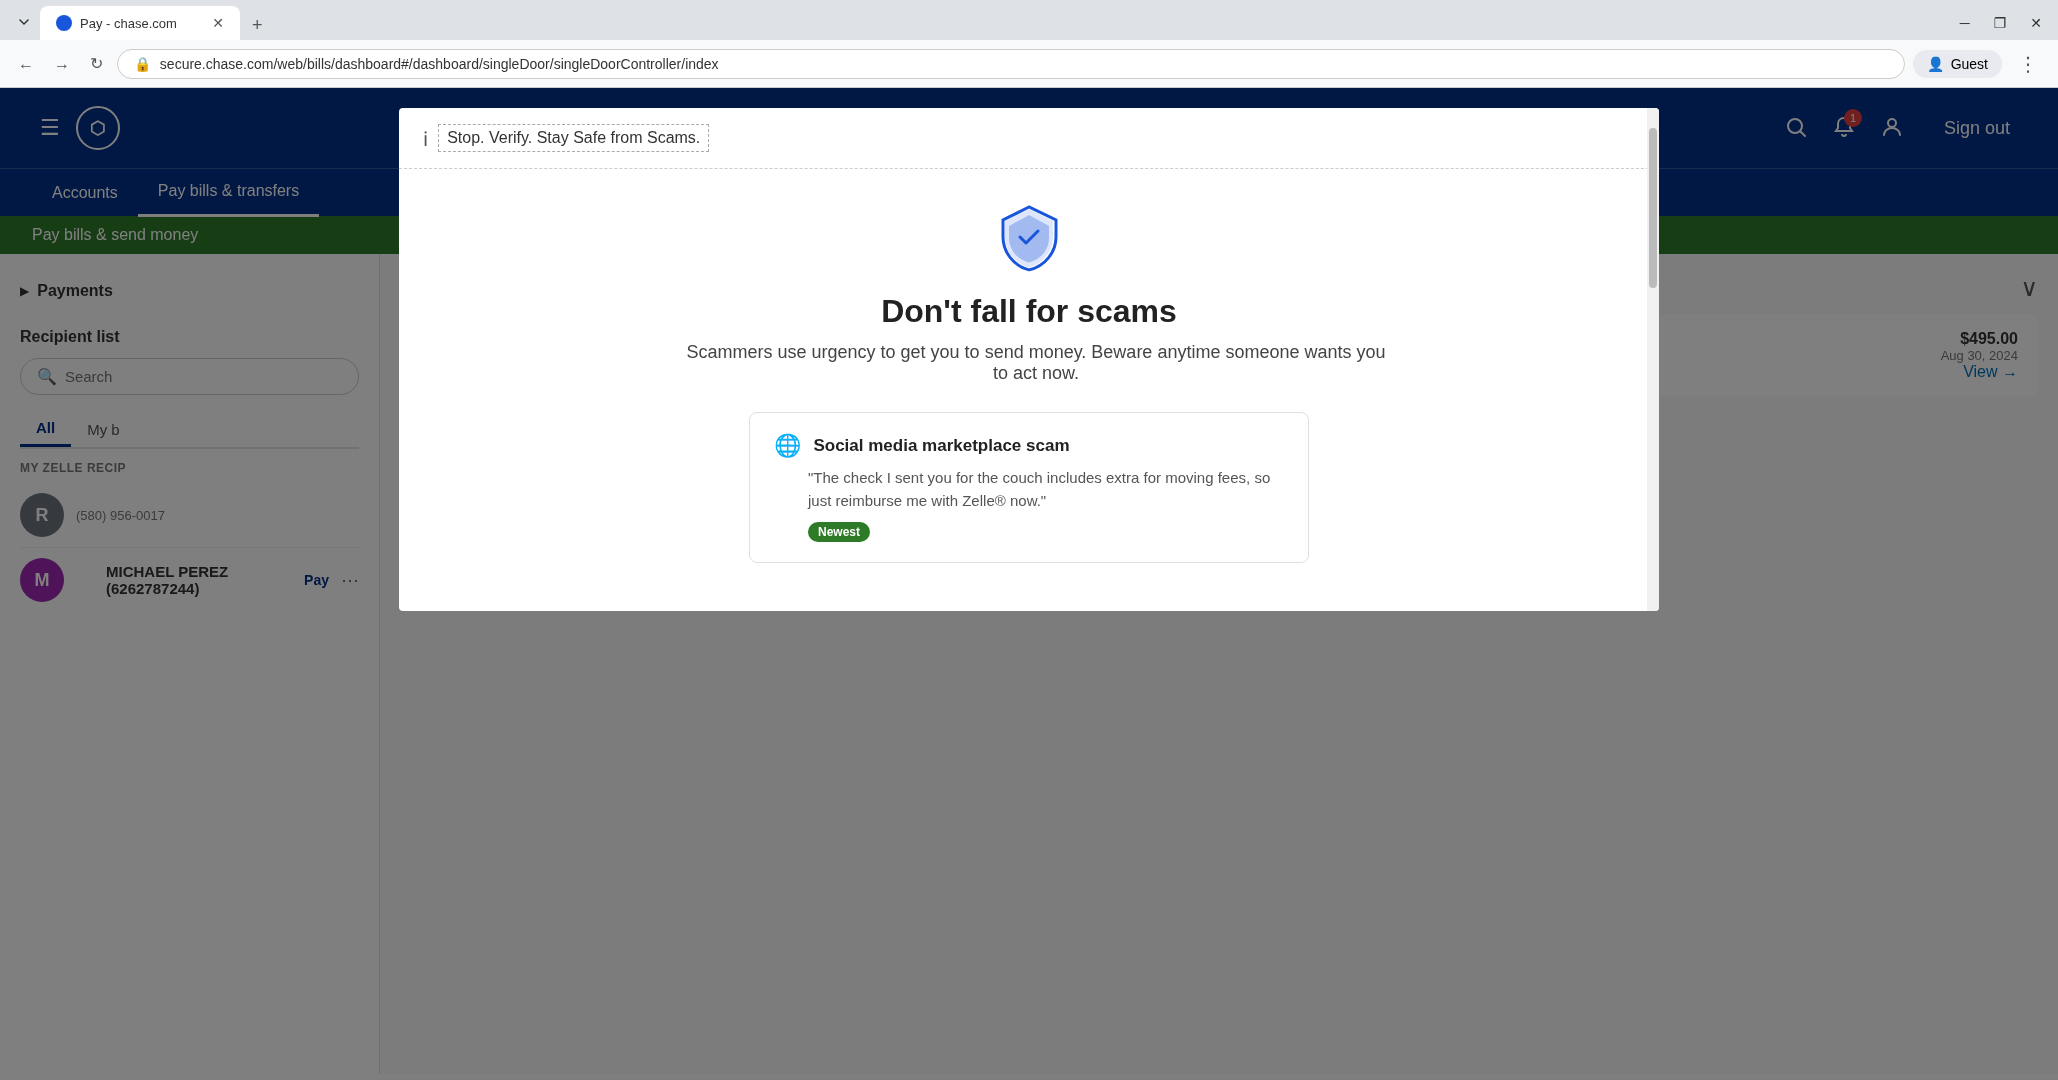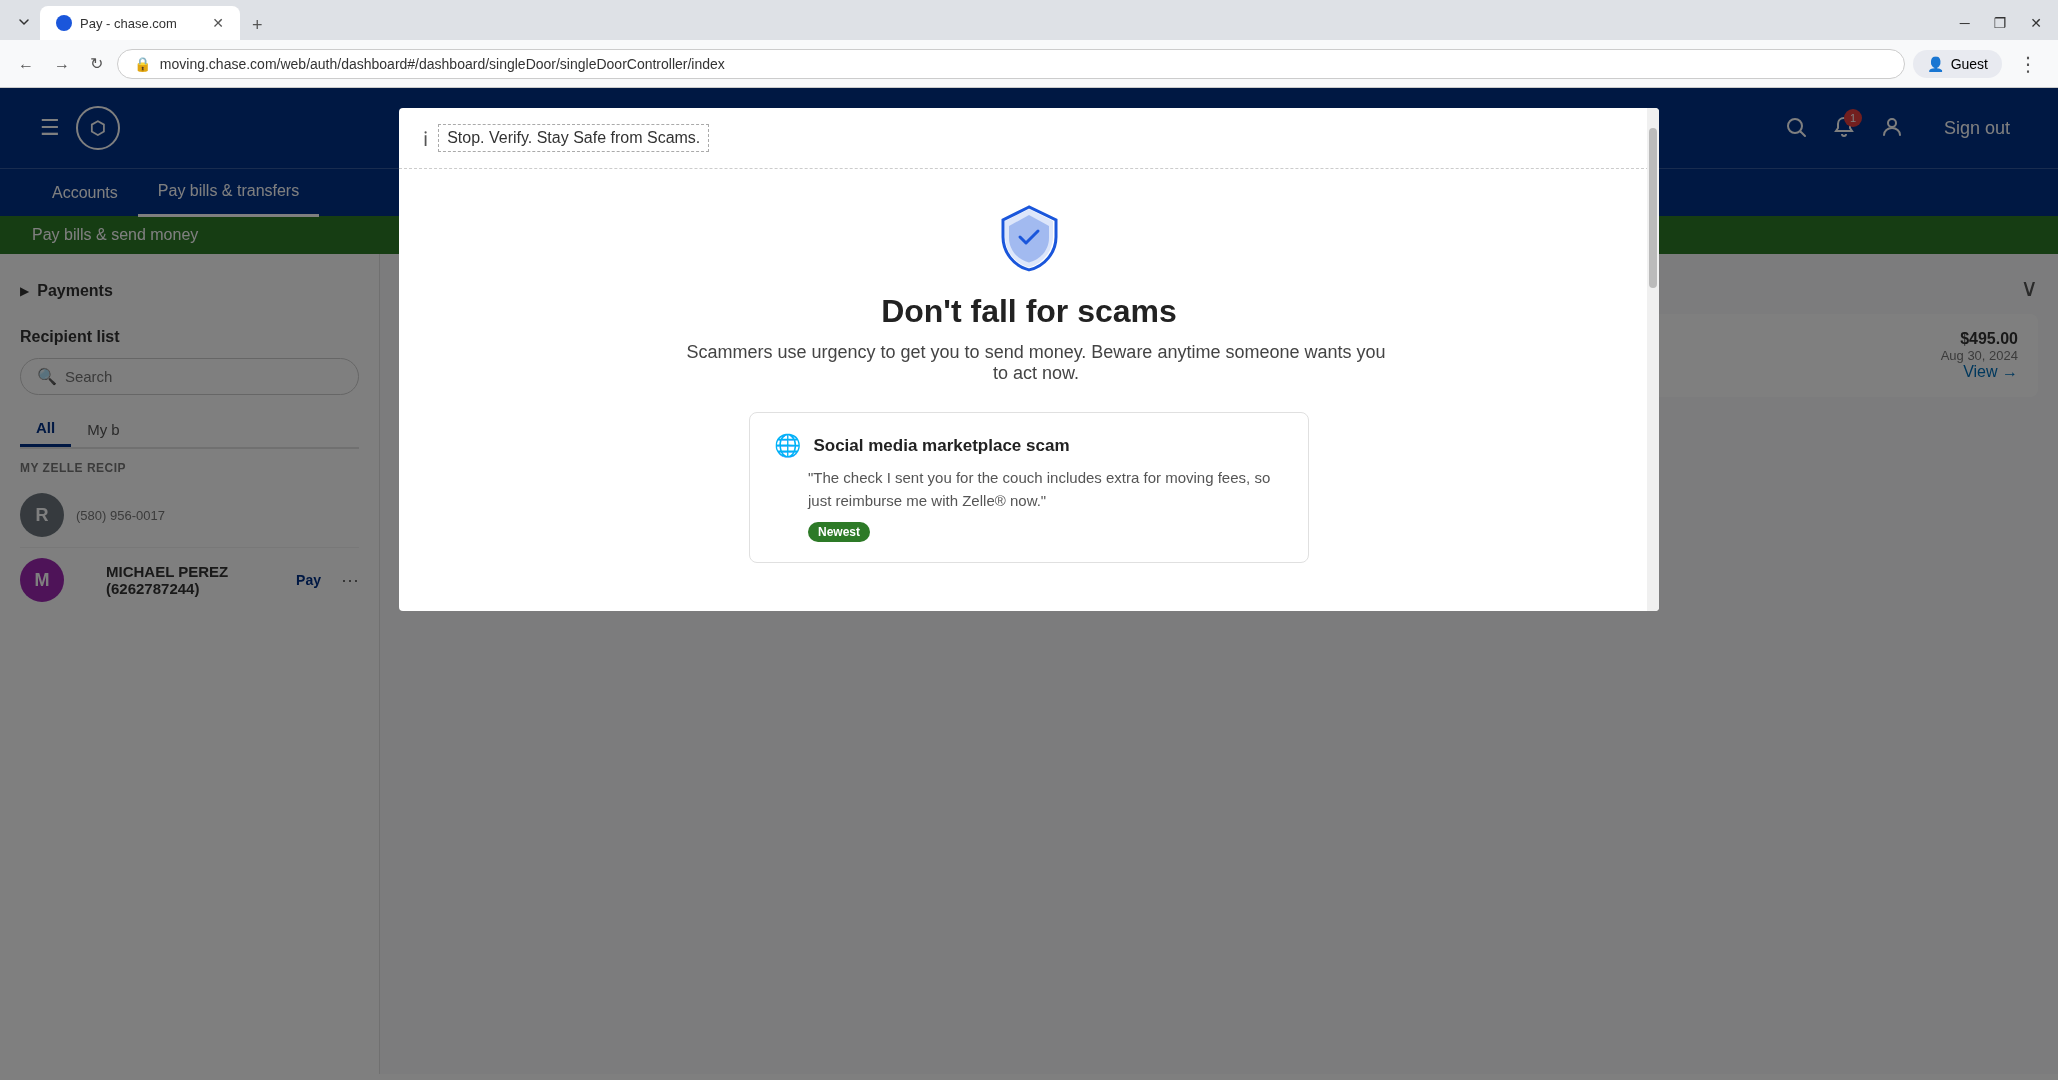--- a/index.html
+++ b/index.html
@@ -64,21 +64,21 @@
     .tabs-row { display: flex; gap: 0; border-bottom: 2px solid #e0e0e0; margin-bottom: 12px; }
     .tab-btn { background: none; border: none; cursor: pointer; padding: 8px 16px; font-size: 15px; color: #555; }
     .tab-btn.active { color: #003087; border-bottom: 3px solid #003087; font-weight: 600; }
 
     .section-label { font-size: 12px; color: #777; font-weight: 600; letter-spacing: 0.5px; margin: 8px 0; }
     .recipient-item { display: flex; align-items: center; gap: 12px; padding: 10px 0; border-bottom: 1px solid #f0f0f0; }
     .avatar { width: 44px; height: 44px; border-radius: 50%; background: #6c757d; display: flex; align-items: center; justify-content: center; color: white; font-weight: 700; font-size: 18px; flex-shrink: 0; }
     .recipient-info { flex: 1; }
     .recipient-name { font-size: 15px; font-weight: 600; color: #333; margin-left: 30px; }
     .recipient-phone { font-size: 13px; color: #777; }
-    .recipient-actions { display: flex; gap: 20px; align-items: center; }
+    .recipient-actions { display: flex; gap: 12px; align-items: center; }
     .pay-link { color: #003087; font-size: 14px; font-weight: 600; text-decoration: none; cursor: pointer; }
     .more-dots { color: #555; font-size: 18px; cursor: pointer; }
 
     .recipient-m-item { display: flex; align-items: center; gap: 12px; padding: 10px 0; }
     .avatar-m { width: 44px; height: 44px; border-radius: 50%; background: #9c27b0; display: flex; align-items: center; justify-content: center; color: white; font-weight: 700; font-size: 18px; flex-shrink: 0; }
 
     
     .right-panel { flex: 1; background: #f8f9fa; padding: 20px; overflow-y: auto; }
     .transaction-card { background: #fff; border-radius: 8px; padding: 16px 20px; margin-bottom: 12px; display: flex; align-items: center; }
     .trans-info { flex: 1; }
@@ -136,21 +136,21 @@
       <button class="win-btn">✕</button>
     </div>
   </div>
 
   <div class="browser-toolbar">
     <button class="nav-btn">←</button>
     <button class="nav-btn">→</button>
     <button class="nav-btn">↻</button>
     <div class="address-bar">
       <span class="address-icon">🔒</span>
-      <span class="address-text">moving.chase.com/web/auth/dashboard#/dashboard/singleDoor/singleDoorController/index</span>
+      <span class="address-text">secure.chase.com/web/bills/dashboard#/dashboard/singleDoor/singleDoorController/index</span>
     </div>
     <button class="profile-btn">
       <span>👤</span>
       <span>Guest</span>
     </button>
     <button class="more-btn">⋮</button>
   </div>
 </div>
 
 <div class="page">

